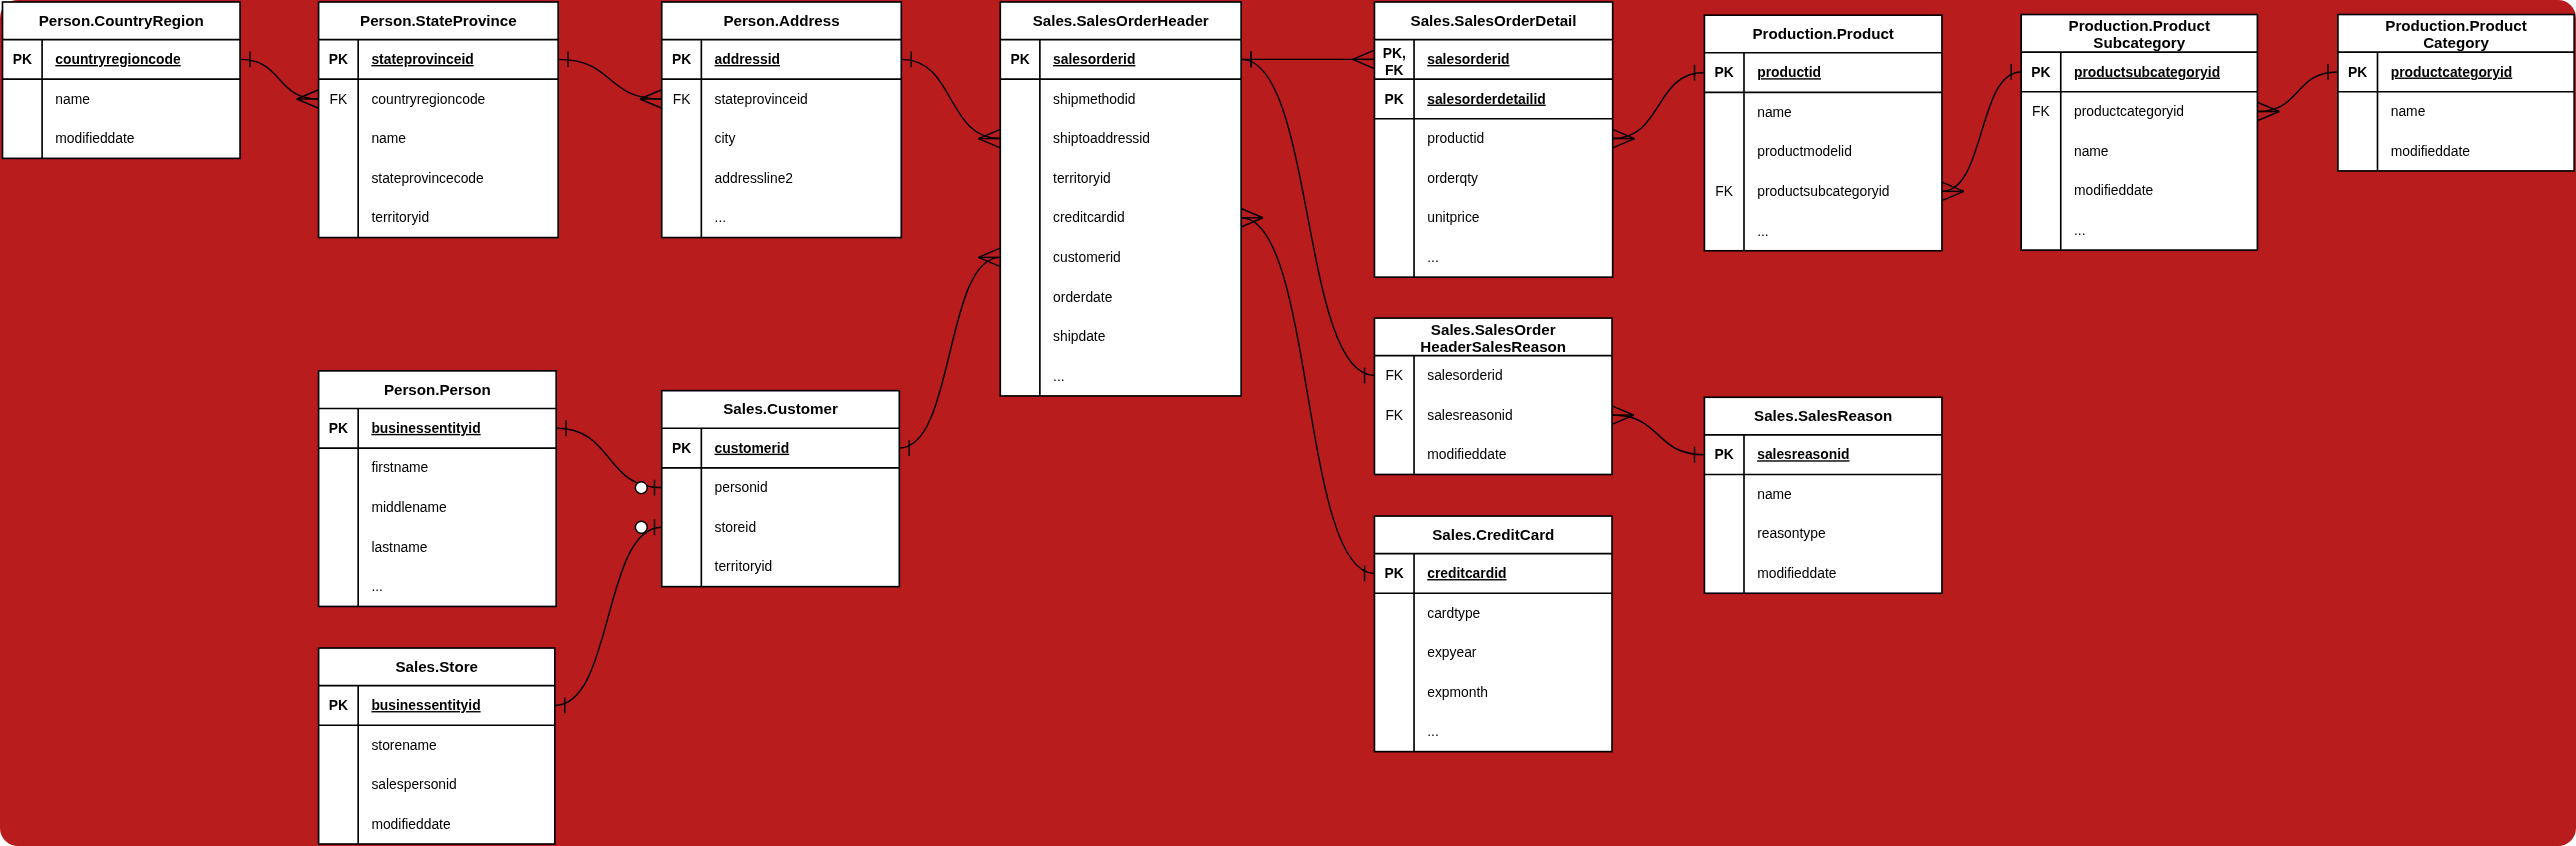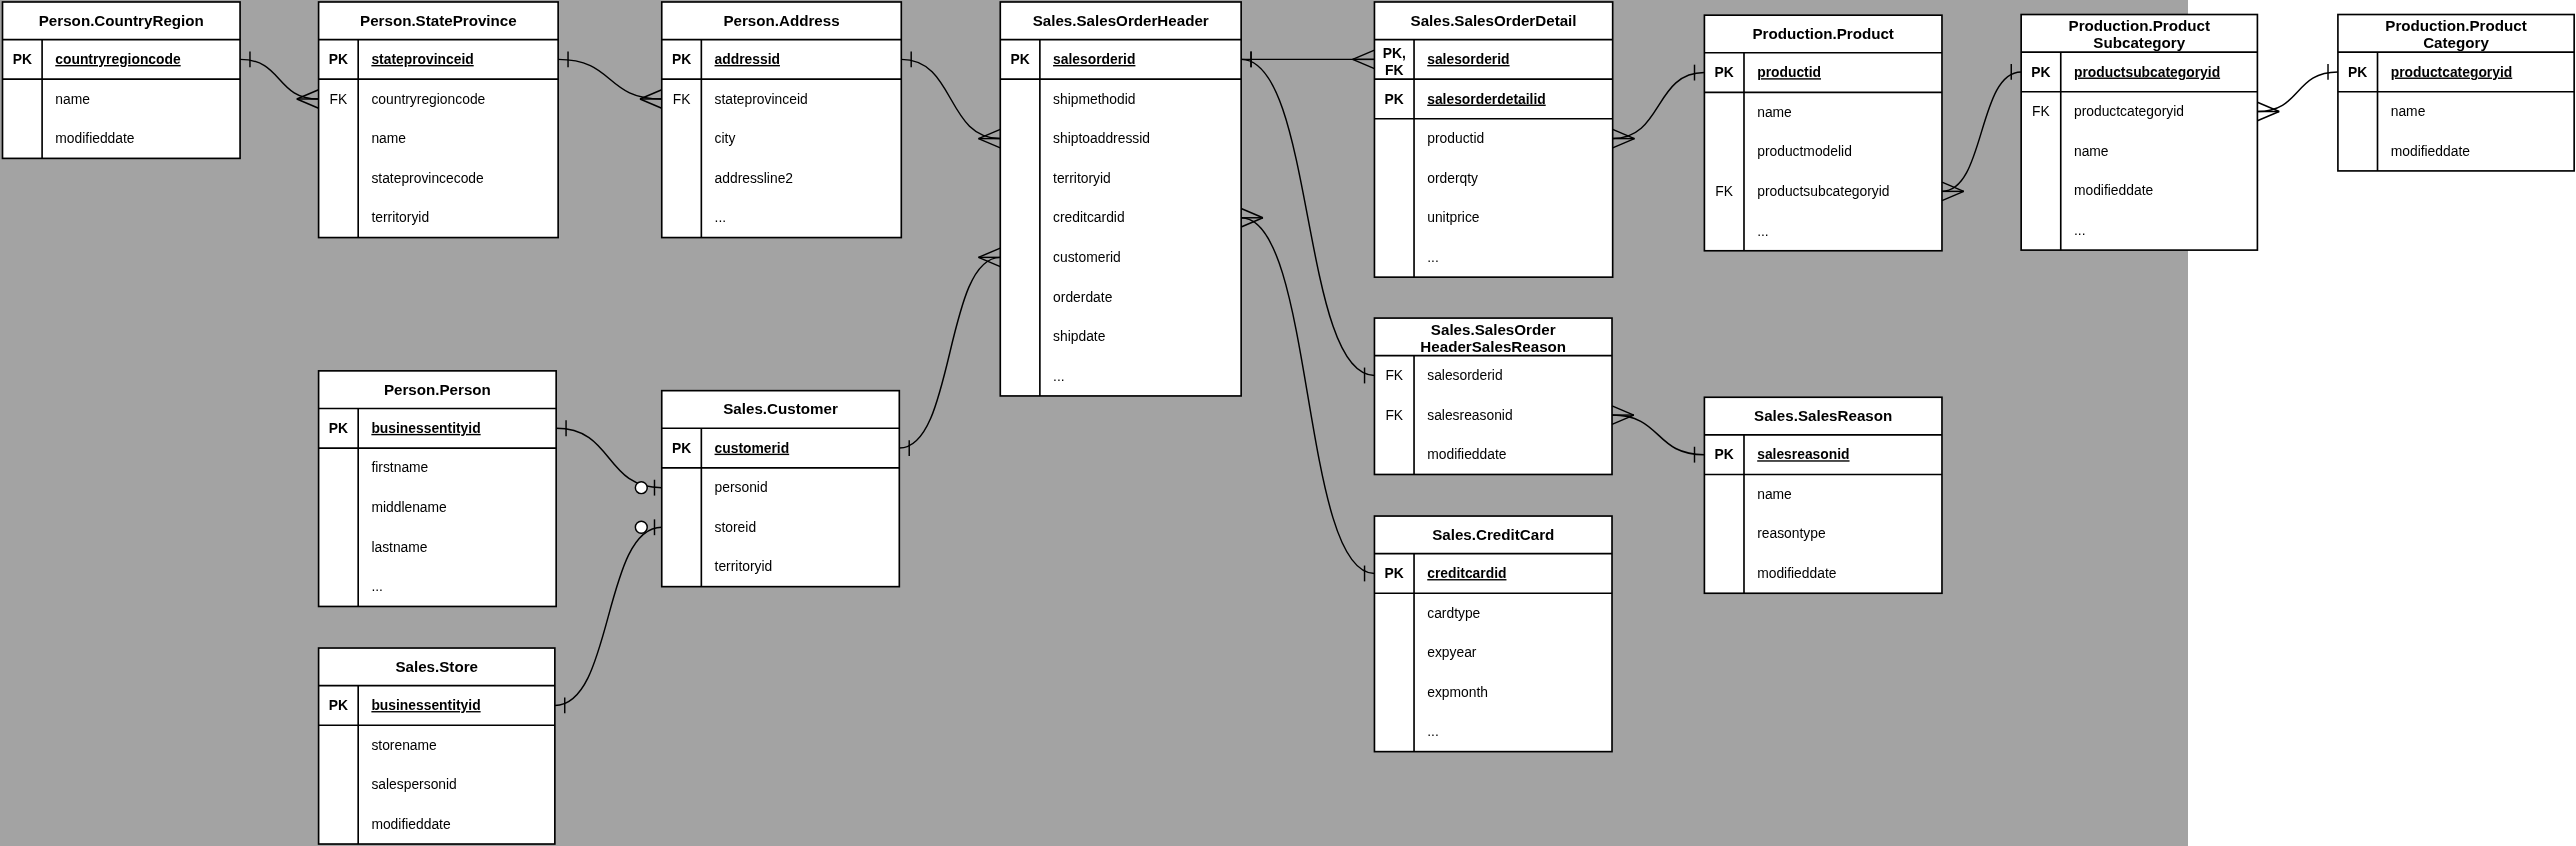--- a/index.html
+++ b/index.html
@@ -2,24 +2,25 @@
 <html style="font-size:10.6px"><head>
 <meta charset="utf-8">
 <style>
   html, body {
     margin: 0;
     padding: 0;
     background: #ffffff;
   }
   .canvas {
     position: relative;
-    width: 2188px;
+    width: 2576px;
     height: 846px;
-    background: #a3a3a3;
+    background: #b91c1c;
     font-family: "Liberation Sans", sans-serif;
+    border-radius: 18px;
   }
   svg { display: block; }
   .entity-box        { fill: #ffffff; stroke: #000000; stroke-width: 2.5; }
   .entity-line       { stroke: #000000; stroke-width: 2.5; }
   .entity-title      { font-family: "Liberation Sans", sans-serif; font-size: 23px; font-weight: bold; fill: #000000; text-anchor: middle; }
   .key-label         { font-family: "Liberation Sans", sans-serif; font-size: 21px; fill: #000000; text-anchor: middle; }
   .key-label.pk      { font-weight: bold; }
   .field-label       { font-family: "Liberation Sans", sans-serif; font-size: 21px; fill: #000000; }
   .field-label.pk    { font-weight: bold; text-decoration: underline; }
   .connector         { fill: none; stroke: #000000; stroke-width: 2.2; }

